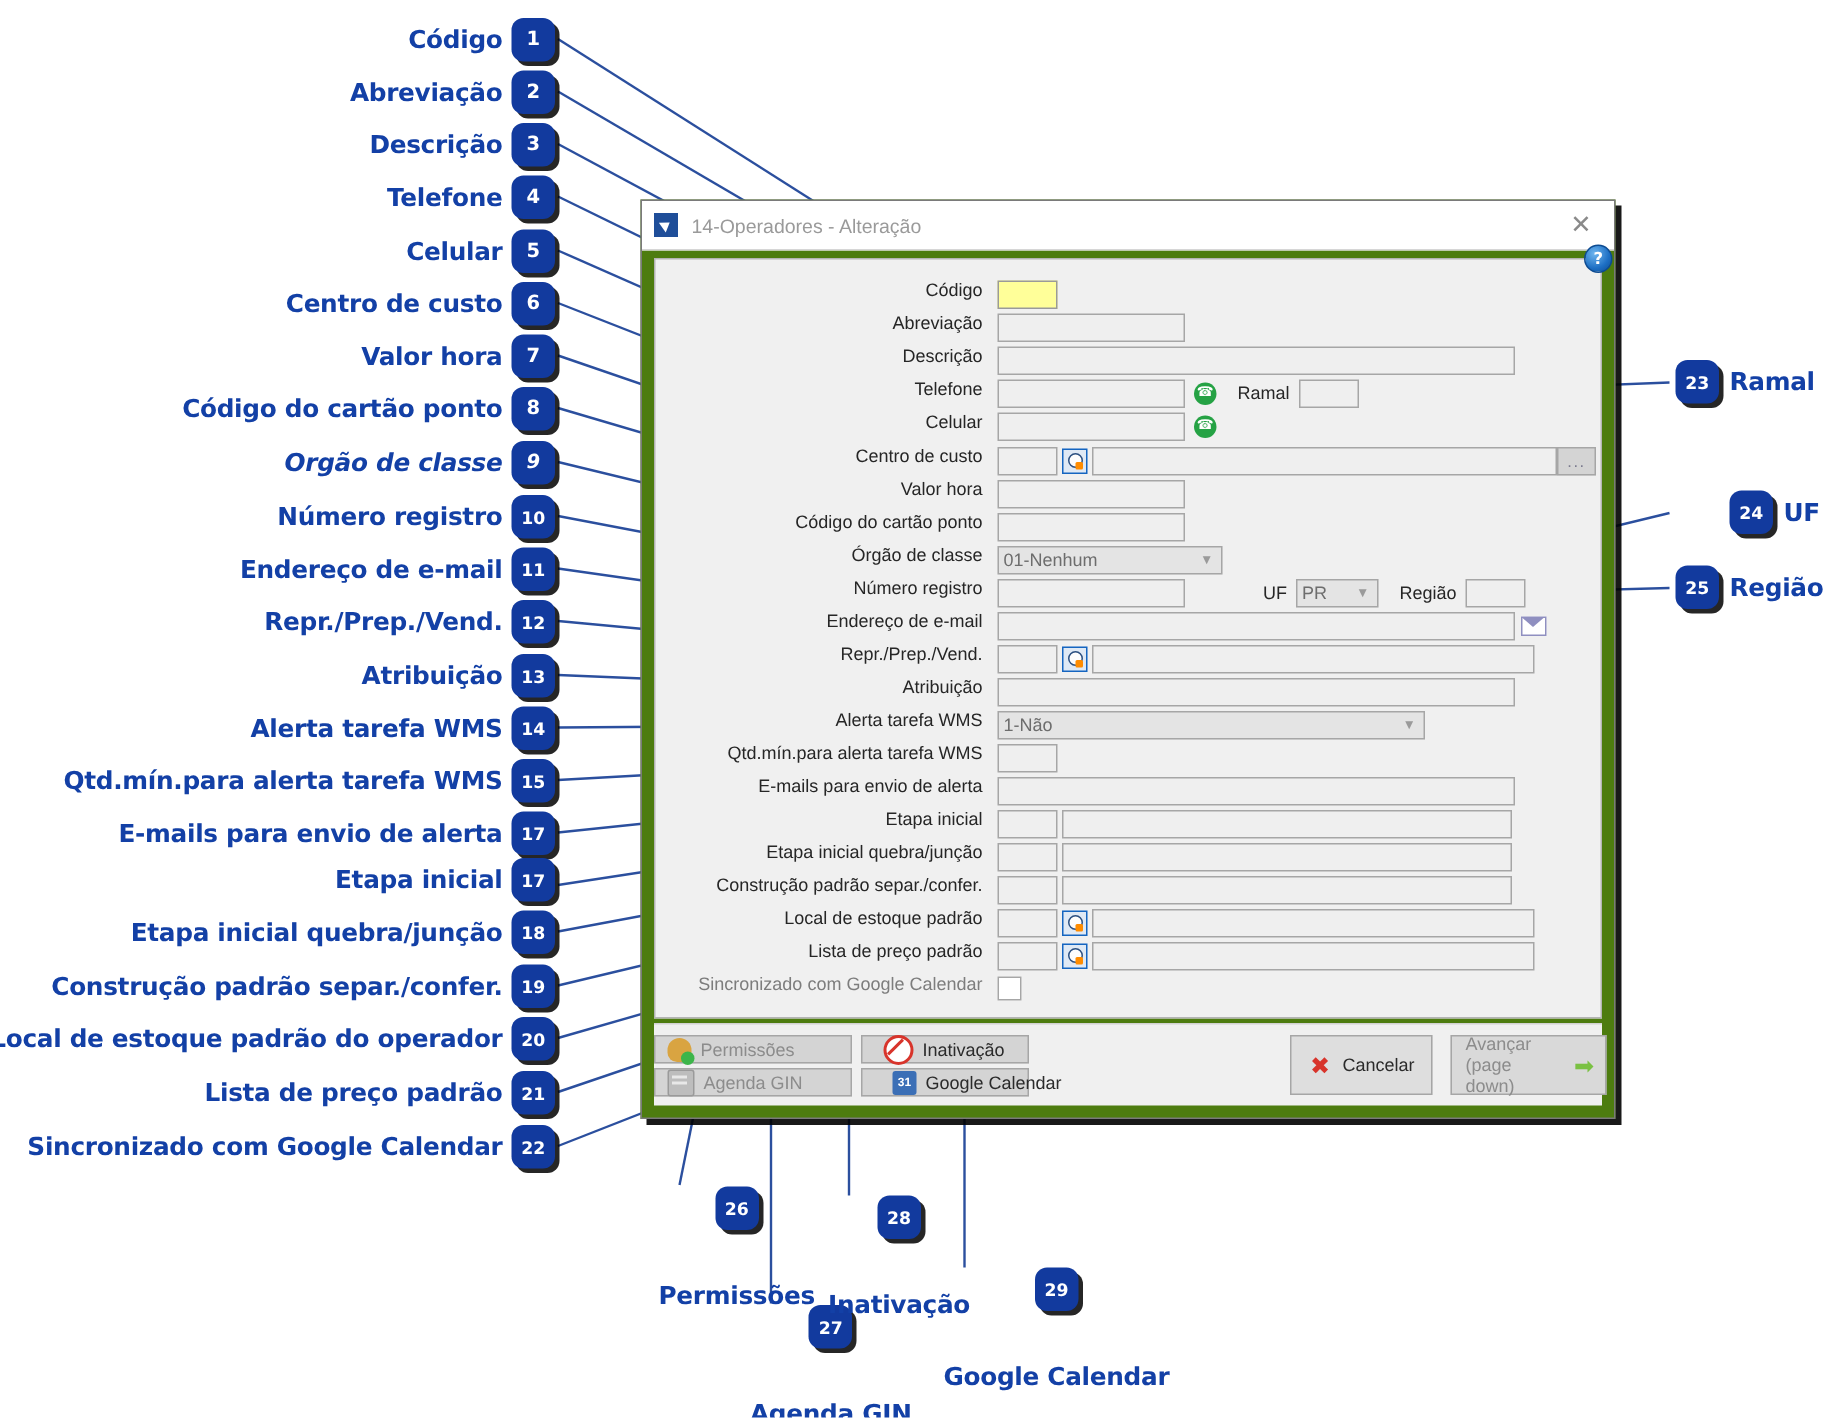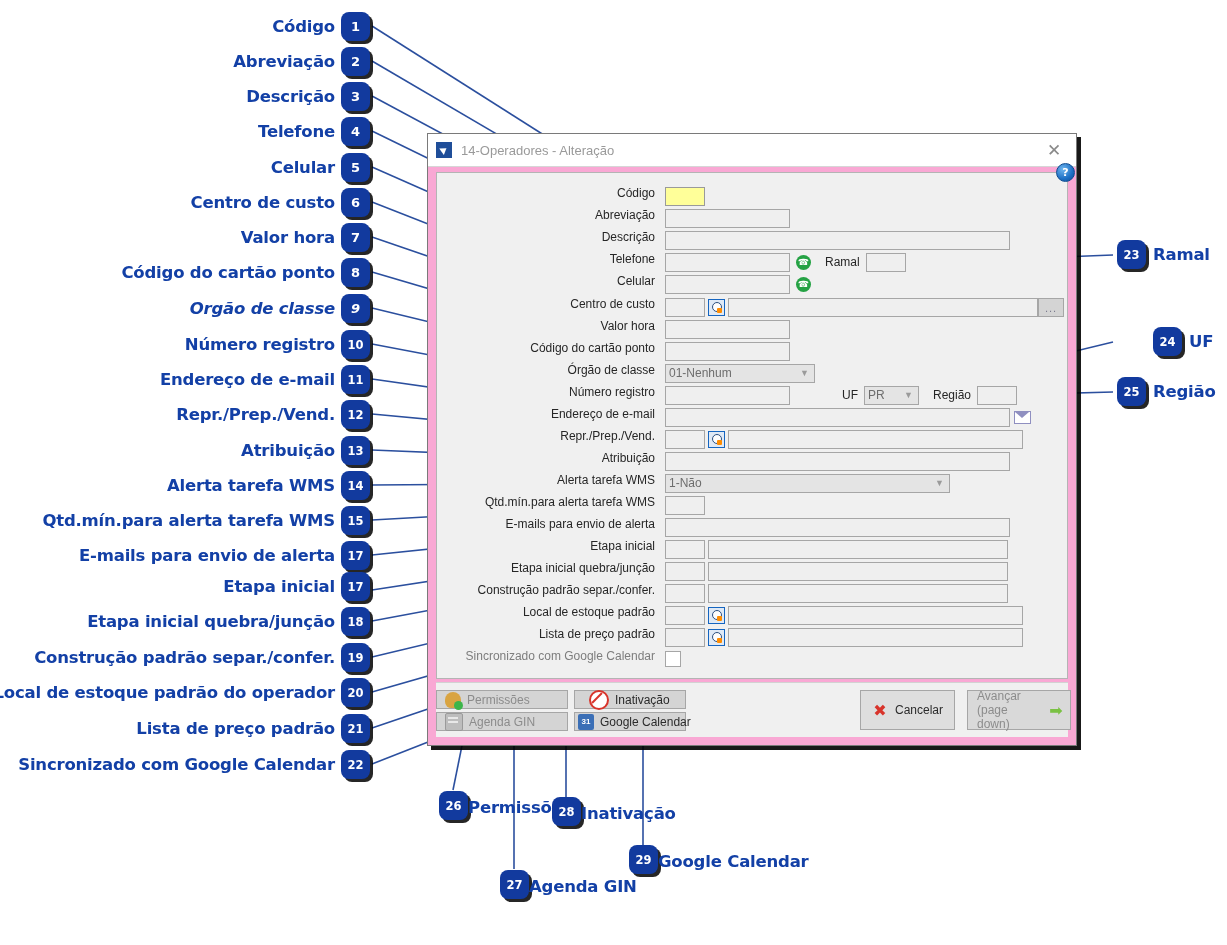--- a/index.html
+++ b/index.html
@@ -27,27 +27,27 @@
 
   
   .ann.left{right:857px;flex-direction:row;}
   .ann.left .ann-label{margin-right:6px;text-align:right;}
 
   
   .ann.right{flex-direction:row;}
   .ann.right .ann-label{margin-left:7px;}
 
   
-  .ann.bottom{flex-direction:row;align-items:center;}
+  .ann.bottom{flex-direction:column;align-items:center;gap:30px;}
   .ann.bottom .ann-label{margin-top:4px;}
 
   
   #dialog{
     position:absolute;left:427px;top:133px;width:648px;height:611px;
-    background:#f9a8d4;border:1px solid #7a7a7a;
+    background:#4d7c0f;border:1px solid #7a7a7a;
     box-shadow:4px 4px 0 rgba(0,0,0,0.9);
     font-size:12px;color:#1b1b1b;
   }
   #titlebar{
     height:32px;background:#ffffff;border-bottom:1px solid #d6d6d6;
     display:flex;align-items:center;padding:0 0 0 8px;
   }
   .title-icon{
     width:16px;height:16px;background:#1f4e99;flex:0 0 auto;position:relative;
     display:flex;align-items:center;justify-content:center;
@@ -460,21 +460,21 @@
       <span class="blabel">Permissões</span>
     </div>
     <div class="btn disabled" style="left:0;top:29px;width:132px;height:19px;">
       <span class="bico ico-book"></span>
       <span class="blabel">Agenda GIN</span>
     </div>
     <div class="btn" style="left:138px;top:7px;width:112px;height:19px;padding-left:14px;">
       <span class="bico ico-ban"></span>
       <span class="blabel">Inativação</span>
     </div>
-    <div class="btn" style="left:138px;top:29px;width:112px;height:19px;padding-left:3px;">
+    <div class="btn" style="left:138px;top:29px;width:112px;height:19px;padding-left:20px;">
       <span class="bico ico-cal">31</span>
       <span class="blabel">Google Calendar</span>
     </div>
 
     <div class="btn btn-cancel">
       <span class="bico ico-x">✖</span>
       <span class="blabel">Cancelar</span>
     </div>
     <div class="btn btn-adv disabled">
       <span class="two">

